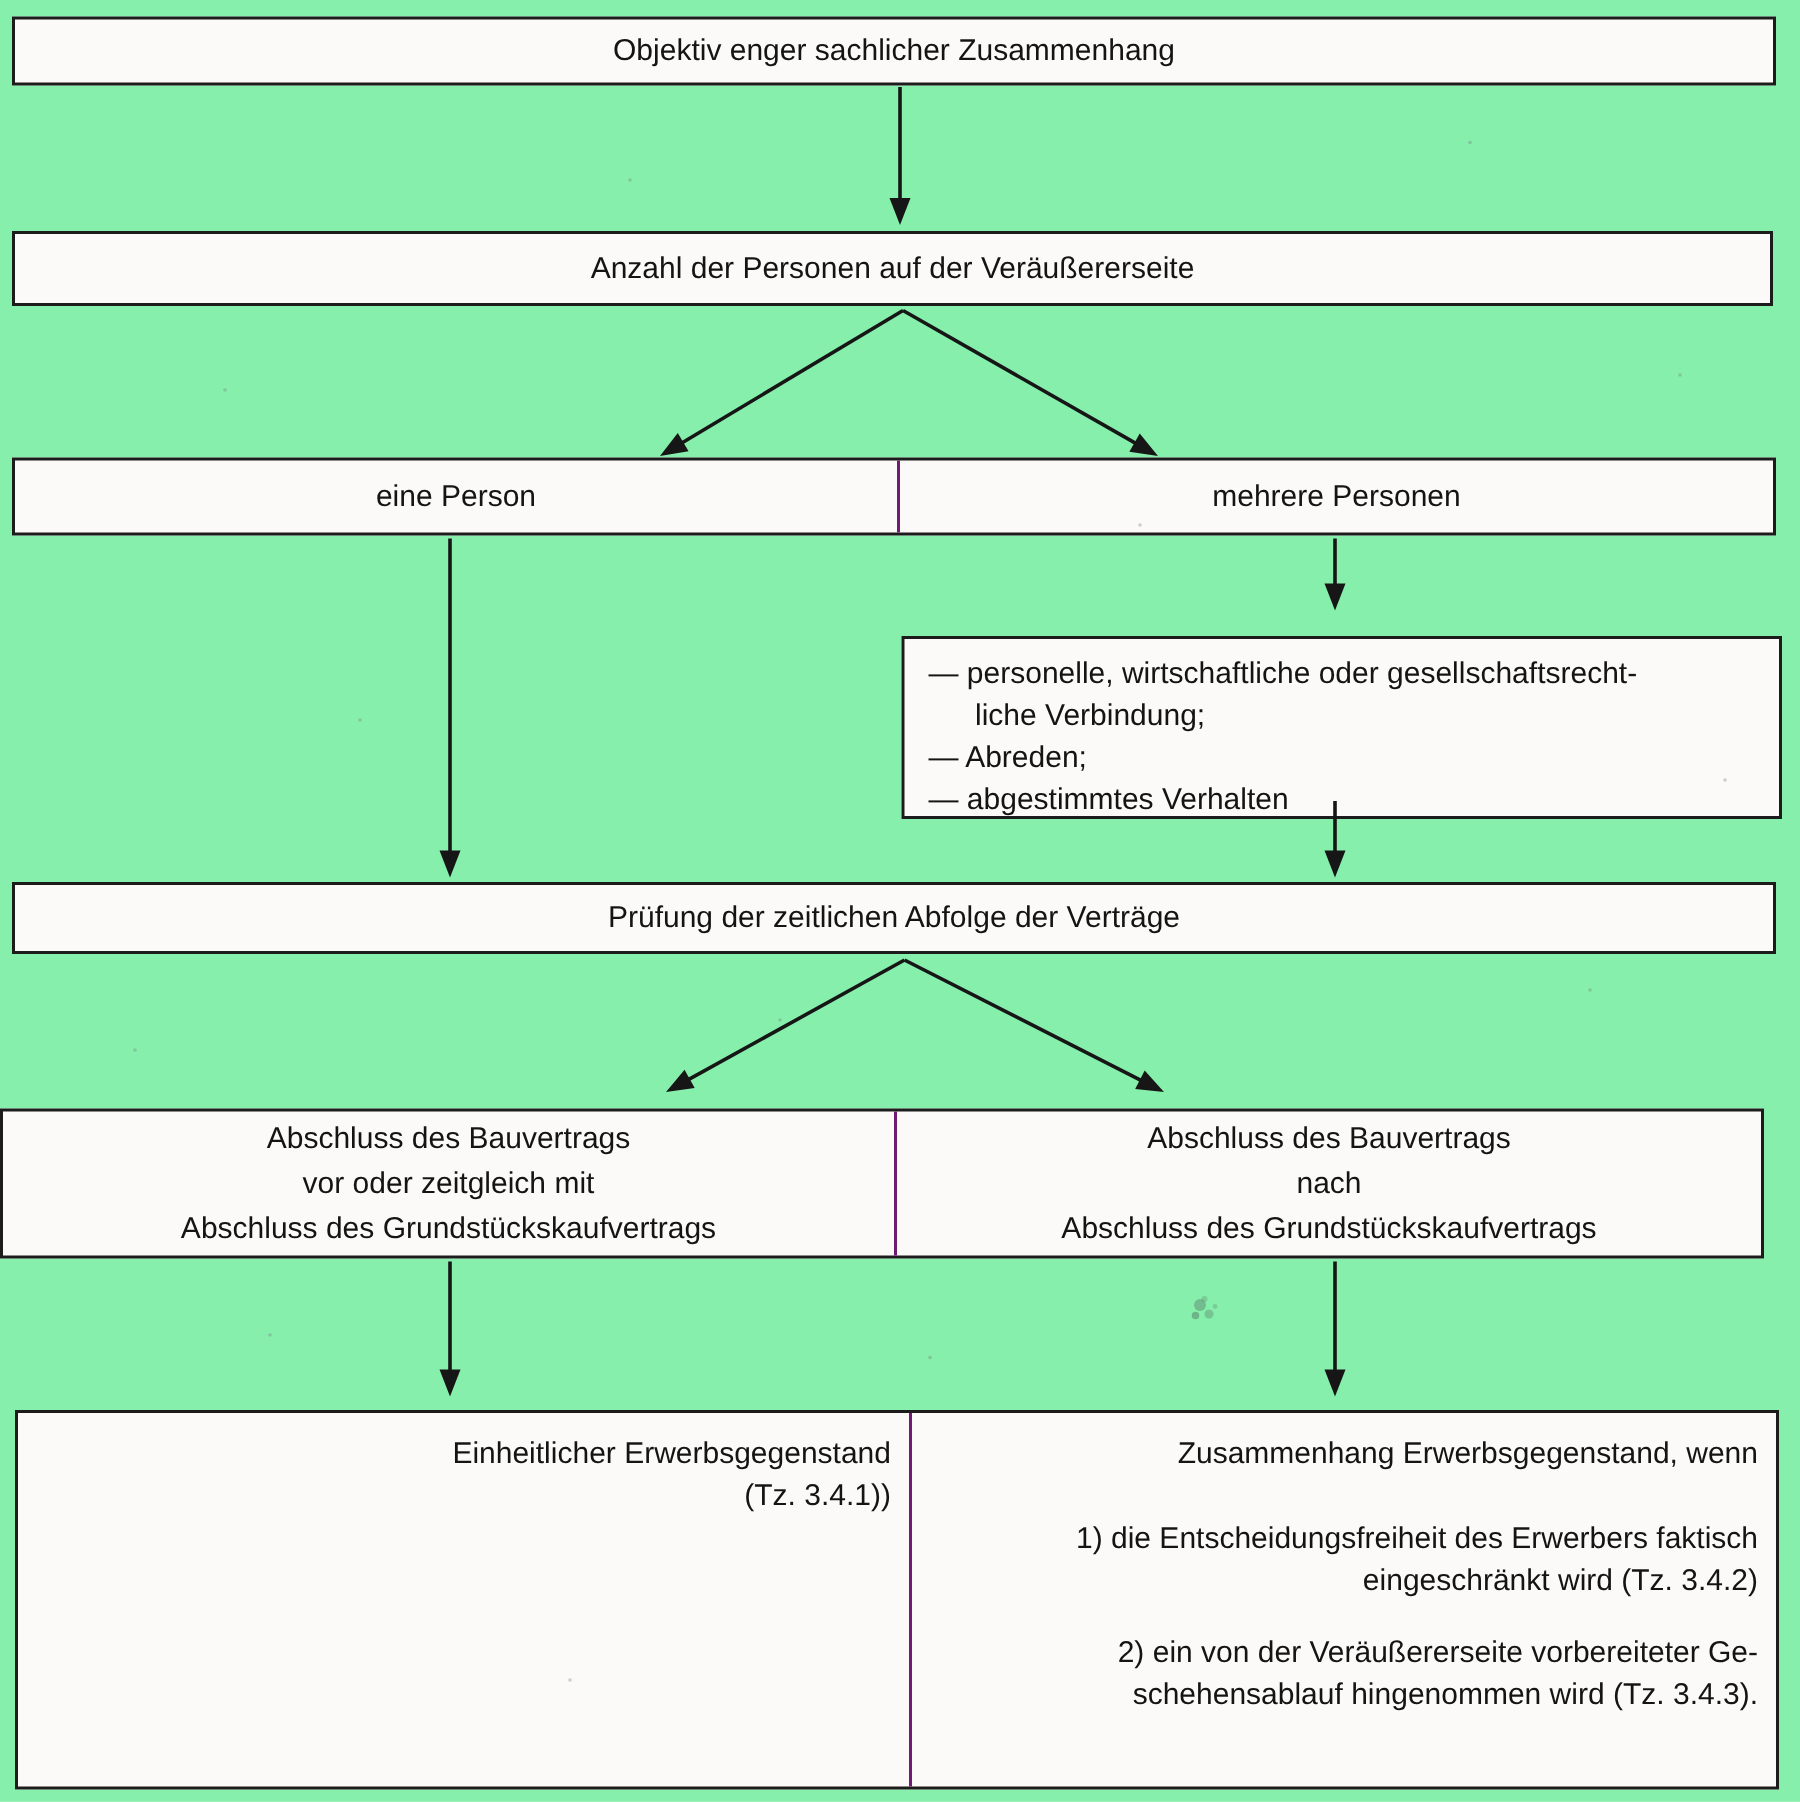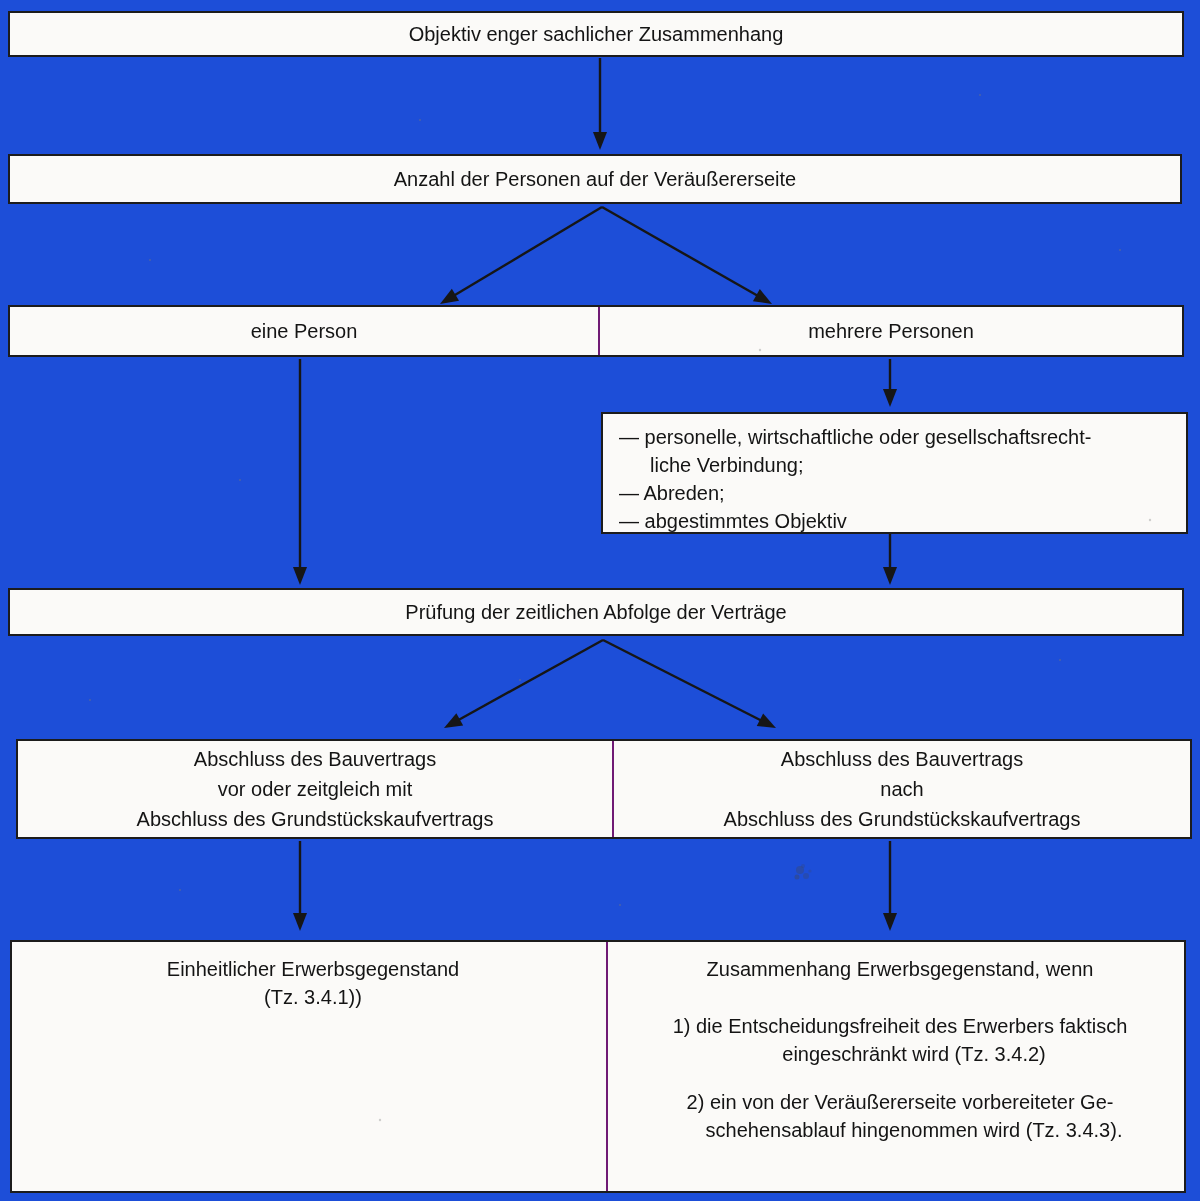--- a/index.html
+++ b/index.html
@@ -1,35 +1,35 @@
 <!DOCTYPE html>
 <html><head>
 <meta charset="utf-8">
 <style>
   html,body{margin:0;padding:0;}
   body{background:#f3f2ee;}
   .canvas{
     position:relative;width:1200px;height:1201px;overflow:hidden;
-    background:#1d4ed8;color:#141414;
+    background:#86efac;color:#141414;
     font-family:"Liberation Sans",sans-serif;font-size:20px;
   }
   .box{
     position:absolute;box-sizing:border-box;
     background:#fbfaf8;border:2px solid #1c1c1c;
   }
   .bar{display:flex;align-items:center;justify-content:center;text-align:center;}
   .split{display:flex;padding:0;}
   .cell{box-sizing:border-box;height:100%;display:flex;align-items:center;justify-content:center;text-align:center;}
   .cell-left{border-right:2px solid #701a75;}
   .multiline{flex-direction:column;}
   .fline{line-height:30px;white-space:nowrap;}
   .listbox{padding:9px 14px 0 16px;}
   .vline{line-height:28px;white-space:nowrap;}
   .cont{padding-left:31px;}
-  .resultcell{display:block;text-align:center;padding:13px 12px 0 20px;}
+  .resultcell{display:block;text-align:right;padding:13px 12px 0 20px;}
   .rline{line-height:28px;white-space:nowrap;}
   .para{margin-top:29px;}
   .gap{margin-top:20px;}
   .icont{padding-left:28px;}
   svg.overlay{position:absolute;left:0;top:0;pointer-events:none;}
 </style>
 </head>
 <body>
 
 <div class="canvas">
@@ -44,32 +44,32 @@
 
   <div class="box split" style="left:8px;top:305px;width:1176px;height:52px;">
     <div class="cell cell-left" style="width:590px;">
       <span>eine Person</span>
     </div>
     <div class="cell" style="flex:1;">
       <span>mehrere Personen</span>
     </div>
   </div>
 
-  <div class="box listbox" style="left:601px;top:412px;width:587px;height:122px;">
+  <div class="box listbox" style="left:601px;top:424px;width:587px;height:122px;">
     <div class="vline">— personelle, wirtschaftliche oder gesellschaftsrecht-</div>
     <div class="vline cont">liche Verbindung;</div>
     <div class="vline">— Abreden;</div>
-    <div class="vline">— abgestimmtes Objektiv</div>
+    <div class="vline">— abgestimmtes Verhalten</div>
   </div>
 
   <div class="box bar" style="left:8px;top:588px;width:1176px;height:48px;">
     <span>Prüfung der zeitlichen Abfolge der Verträge</span>
   </div>
 
-  <div class="box split" style="left:16px;top:739px;width:1176px;height:100px;">
+  <div class="box split" style="left:0;top:739px;width:1176px;height:100px;">
     <div class="cell cell-left multiline" style="width:596px;">
       <div class="fline">Abschluss des Bauvertrags</div>
       <div class="fline">vor oder zeitgleich mit</div>
       <div class="fline">Abschluss des Grundstückskaufvertrags</div>
     </div>
     <div class="cell multiline" style="flex:1;">
       <div class="fline">Abschluss des Bauvertrags</div>
       <div class="fline">nach</div>
       <div class="fline">Abschluss des Grundstückskaufvertrags</div>
     </div>

